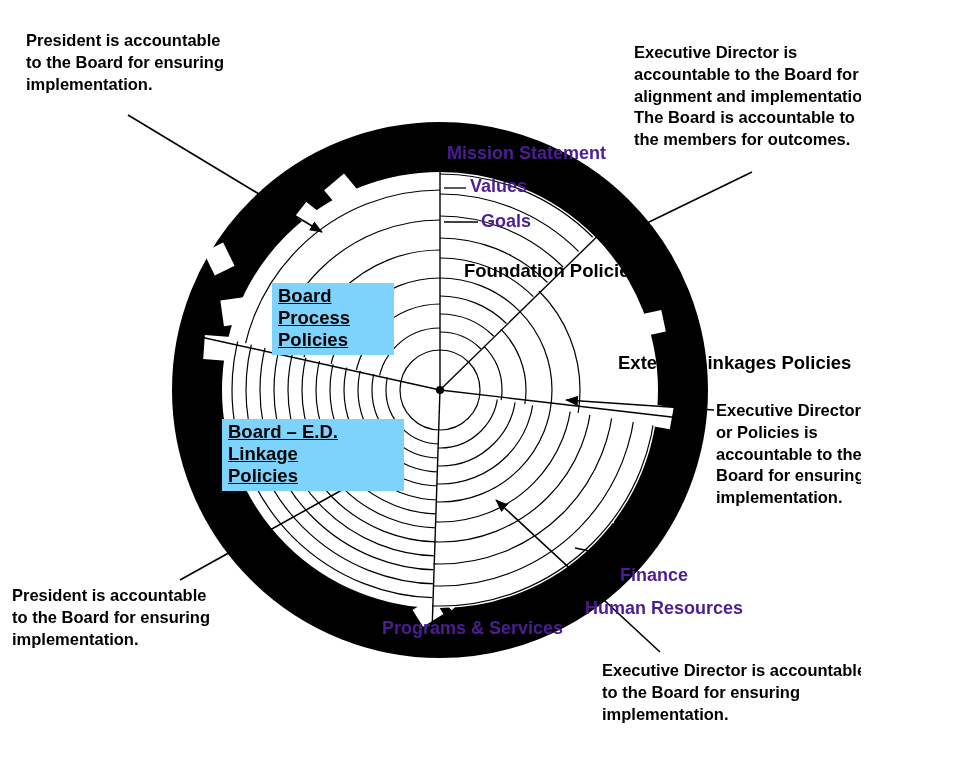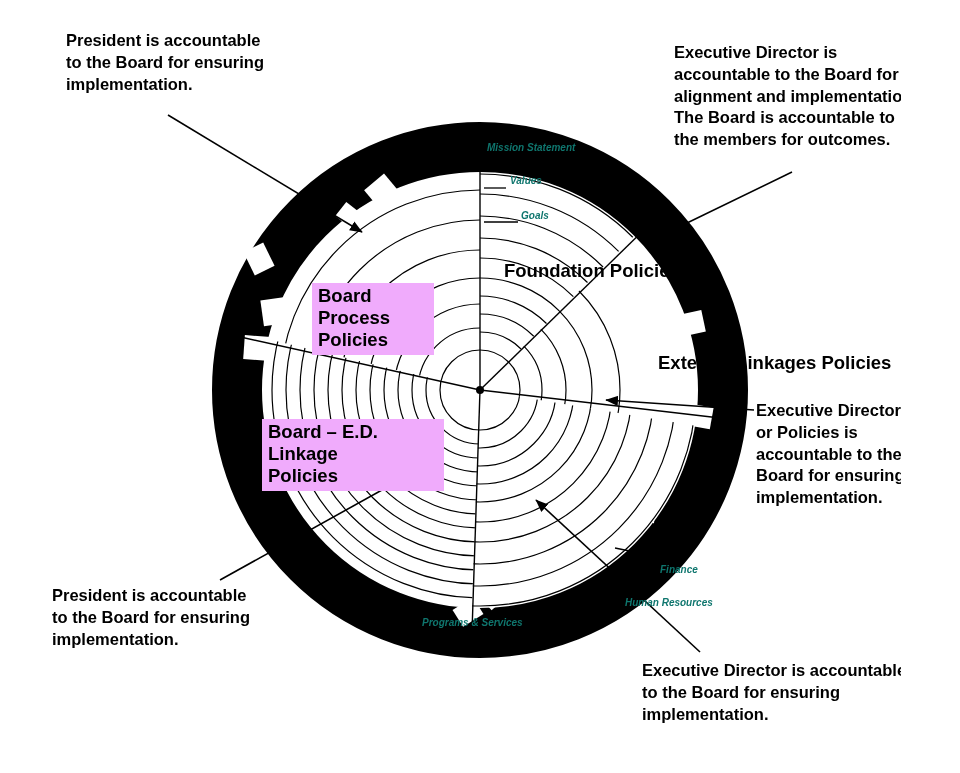--- a/index.html
+++ b/index.html
@@ -10,57 +10,56 @@
   body {
     font-family: "Liberation Sans", sans-serif;
     color: #000000;
   }
   #stage {
     position: relative;
     width: 861px;
     height: 773px;
     overflow: hidden;
     background: #ffffff;
-    margin-left: 40px;
   }
   .svg-layer {
     position: absolute;
     left: 0;
     top: 0;
     width: 960px;
     height: 773px;
   }
   .note {
     position: absolute;
     font-weight: bold;
     font-size: 16.5px;
     line-height: 1.32;
     color: #000;
     white-space: pre-line;
   }
   .ring-label {
     position: absolute;
     font-weight: bold;
-    font-size: 10px;
+    font-size: 18px;
     line-height: 1.25;
-    color: #0f766e;
+    color: #4c1d95;
     white-space: pre-line;
-    font-style: italic;
   }
   .sector-label {
     position: absolute;
     font-weight: bold;
     font-size: 18.5px;
     line-height: 1.2;
     color: #000;
     white-space: pre-line;
   }
   .sector-label.boxed {
-    background: #f0abfc;
+    background: #7dd3fc;
     padding: 2px 6px 3px 6px;
+    text-decoration: underline;
   }
   .n1 { left: 26px;  top: 30px;  width: 270px; }
   .n2 { left: 634px; top: 42px;  width: 300px; }
   .n3 { left: 716px; top: 400px; width: 200px; }
   .n4 { left: 12px;  top: 585px; width: 262px; }
   .n5 { left: 602px; top: 660px; width: 330px; }
 
   .rl-mission { left: 447px; top: 142px; }
   .rl-values  { left: 470px; top: 175px; }
   .rl-goals   { left: 481px; top: 210px; }

